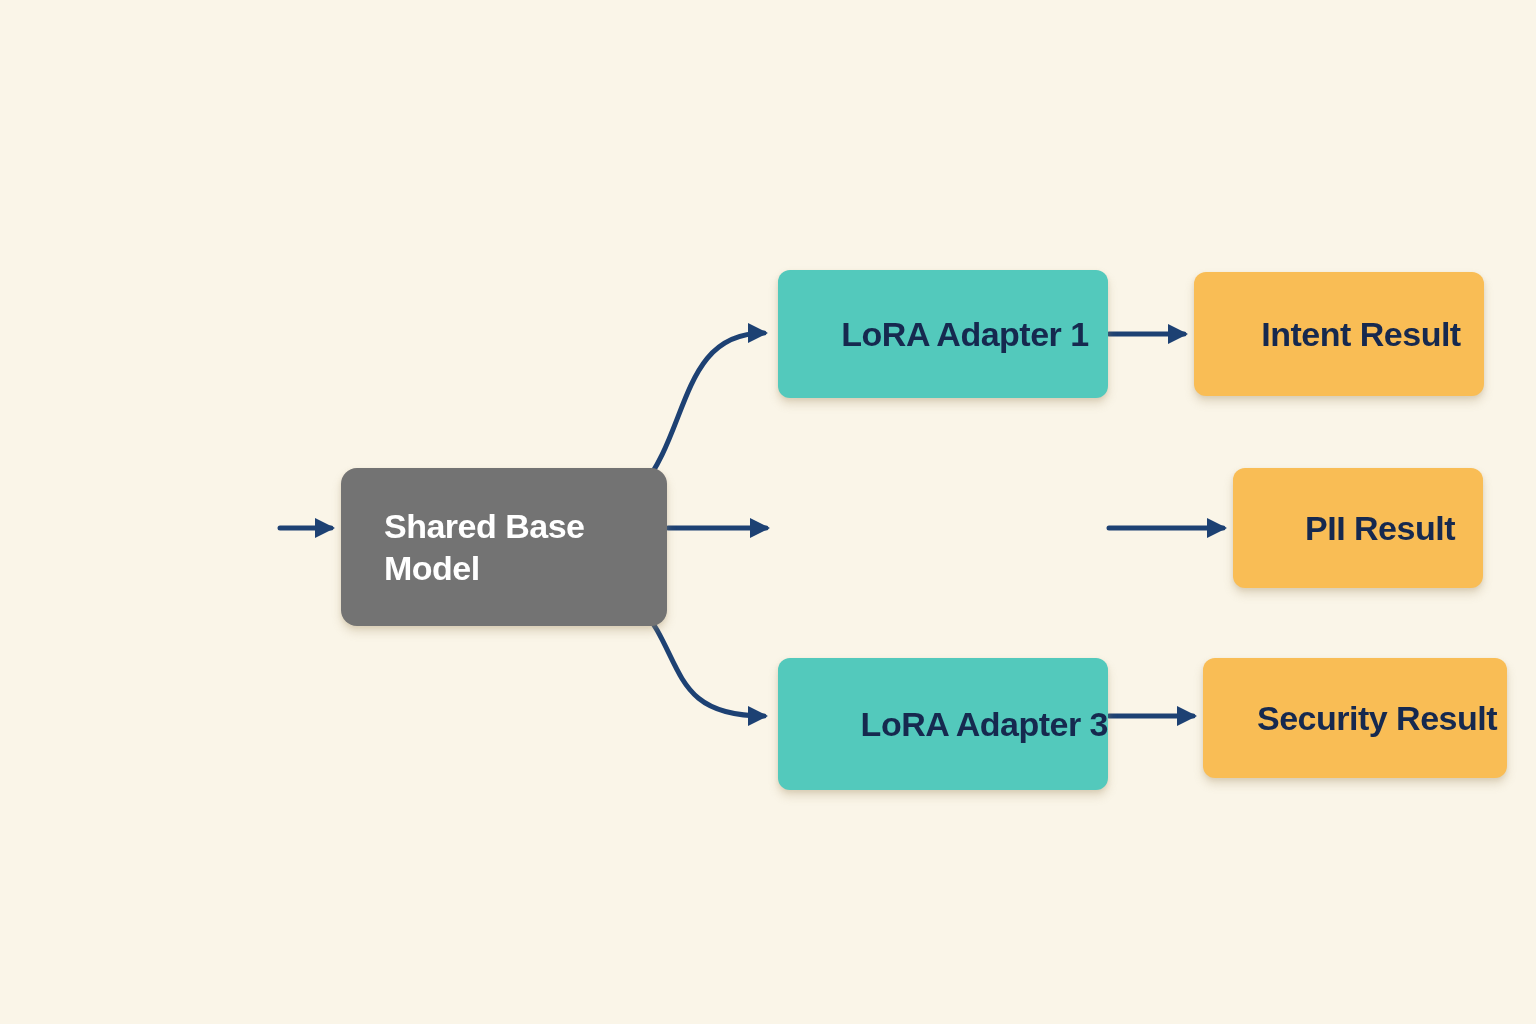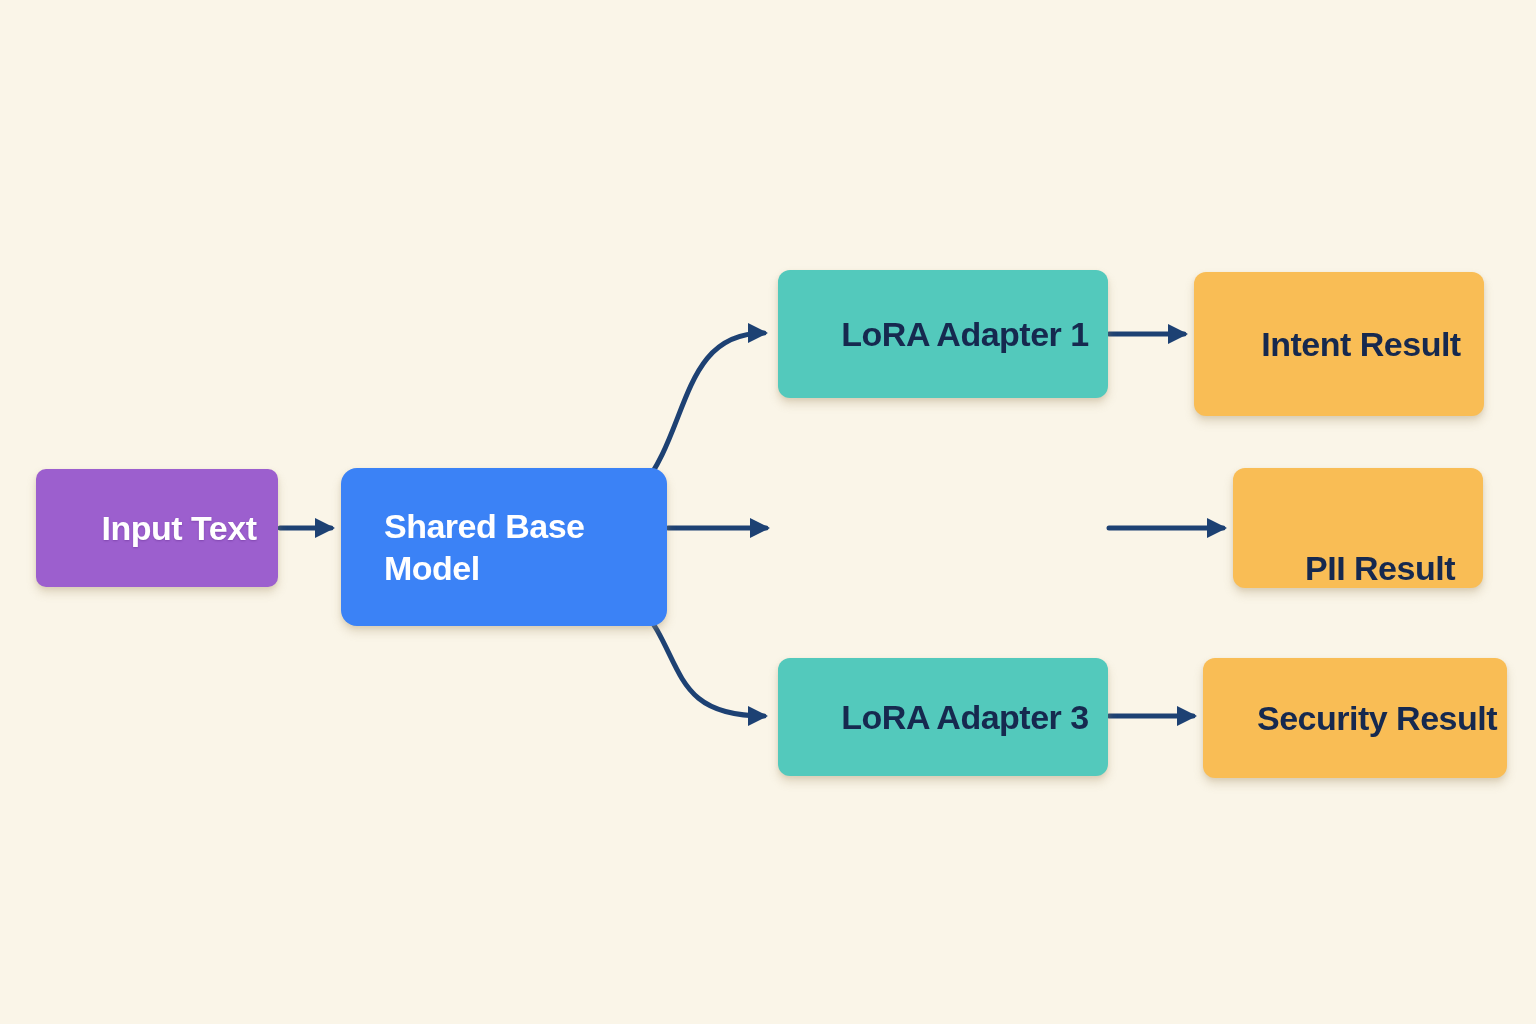--- a/index.html
+++ b/index.html
@@ -40,46 +40,46 @@
     left: 36px; top: 469px;
     width: 242px; height: 118px;
     background: #9c5fce;
     color: #ffffff;
     border-radius: 10px;
     text-shadow: 0 1px 2px rgba(80,30,120,0.35);
   }
   .node-base {
     left: 341px; top: 468px;
     width: 326px; height: 158px;
-    background: #3b82f6;
+    background: #737373;
     color: #ffffff;
     border-radius: 16px;
     justify-content: flex-start;
     text-align: left;
     padding-left: 43px;
     padding-right: 60px;
     line-height: 1.25;
   }
   .node-teal {
     left: 778px;
     width: 330px;
     background: #53c9bc;
     color: #16294f;
     border-radius: 12px;
   }
   .node-lora1 { top: 270px; height: 128px; }
   .node-lora2 { top: 469px; height: 118px; }
-  .node-lora3 { top: 658px; height: 118px; }
+  .node-lora3 { top: 658px; height: 132px; justify-content: flex-end; }
   .node-amber {
     background: #f9bd55;
     color: #16294f;
     border-radius: 12px;
   }
-  .node-intent   { left: 1194px; top: 272px; width: 290px; height: 144px; }
-  .node-pii      { left: 1233px; top: 468px; width: 250px; height: 120px; align-items: flex-end; }
+  .node-intent   { left: 1194px; top: 272px; width: 290px; height: 124px; }
+  .node-pii      { left: 1233px; top: 468px; width: 250px; height: 120px; }
   .node-security { left: 1203px; top: 658px; width: 304px; height: 120px; }
   .edge {
     stroke: #1d4173;
     stroke-width: 5;
     fill: none;
     stroke-linecap: round;
   }
 </style>
 </head>
 <body>
@@ -94,23 +94,20 @@
     </defs>
     <path class="edge" d="M280 528 H331" marker-end="url(#arrowhead)"></path>
     <path class="edge" d="M640 490 C690 430, 680 333, 764 333" marker-end="url(#arrowhead)"></path>
     <path class="edge" d="M668 528 H766" marker-end="url(#arrowhead)"></path>
     <path class="edge" d="M640 605 C685 660, 670 716, 764 716" marker-end="url(#arrowhead)"></path>
     <path class="edge" d="M1109 334 H1184" marker-end="url(#arrowhead)"></path>
     <path class="edge" d="M1109 528 H1223" marker-end="url(#arrowhead)"></path>
     <path class="edge" d="M1109 716 H1193" marker-end="url(#arrowhead)"></path>
   </svg>
 
-  <div class="node node-input">
-    <span>Input Text</span>
-  </div>
 
   <div class="node node-base">
     <span>Shared Base Model</span>
   </div>
 
   <div class="node node-teal node-lora1">
     <span>LoRA Adapter 1</span>
   </div>
 
 

